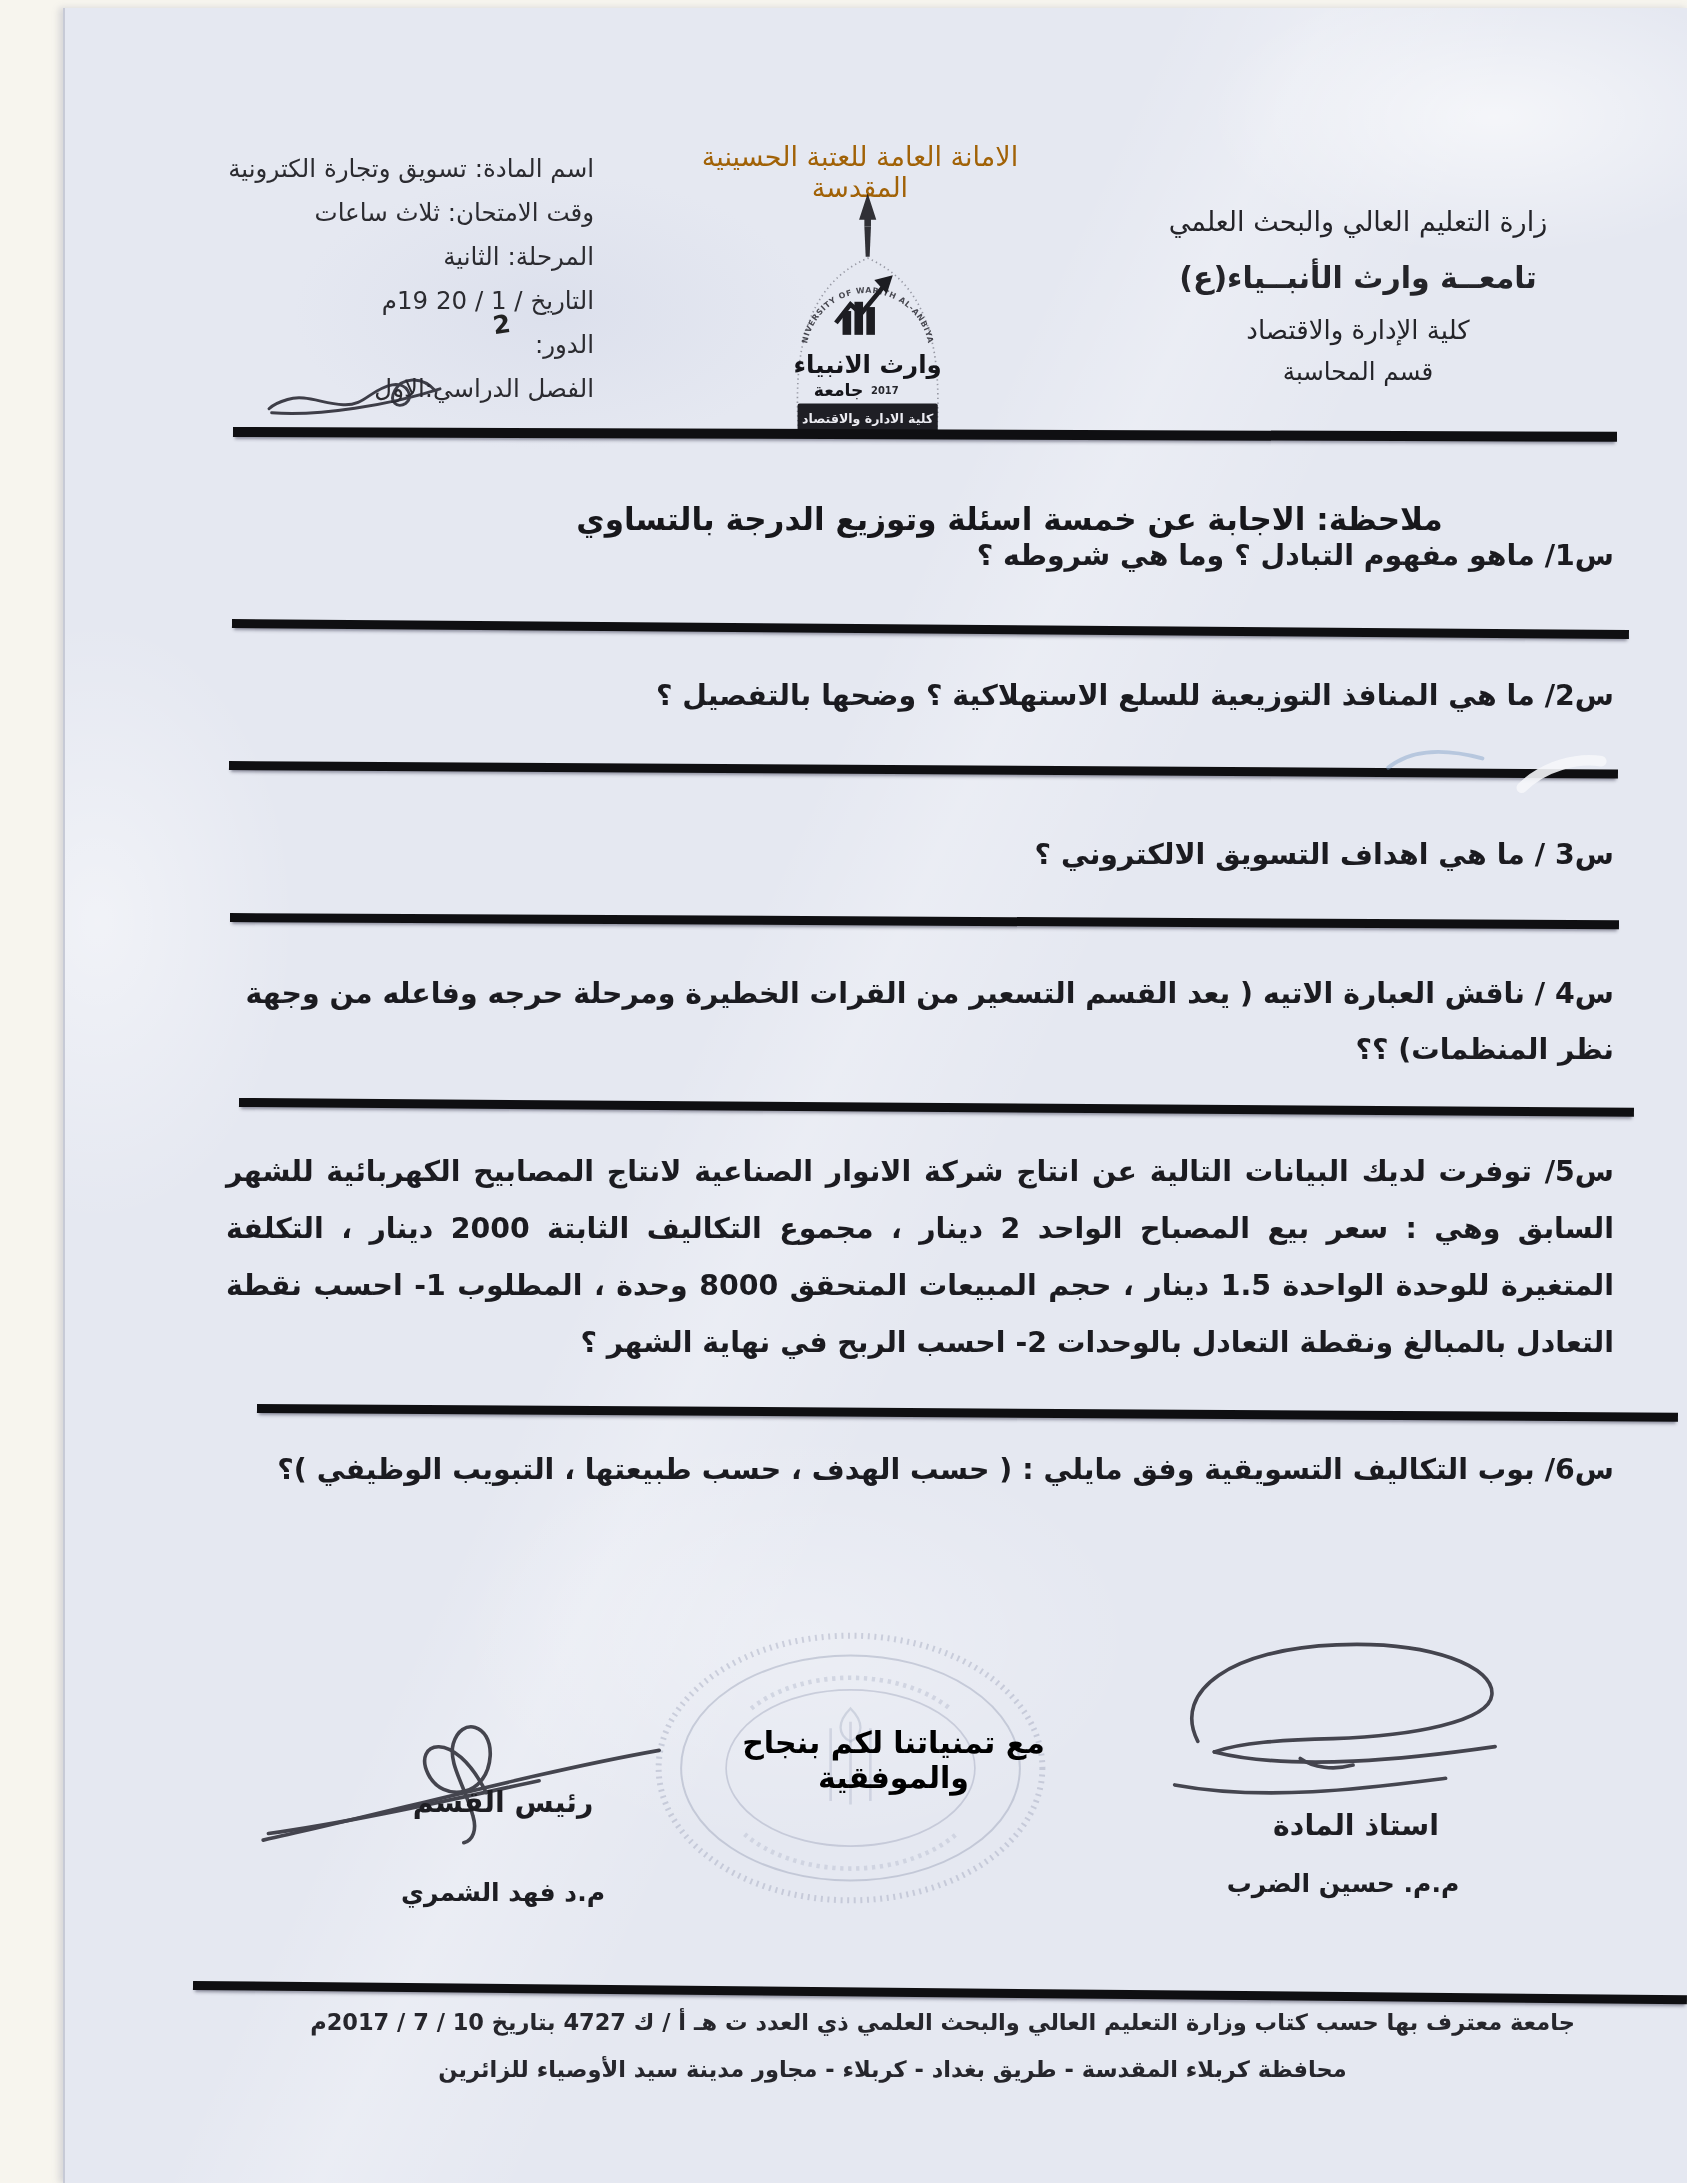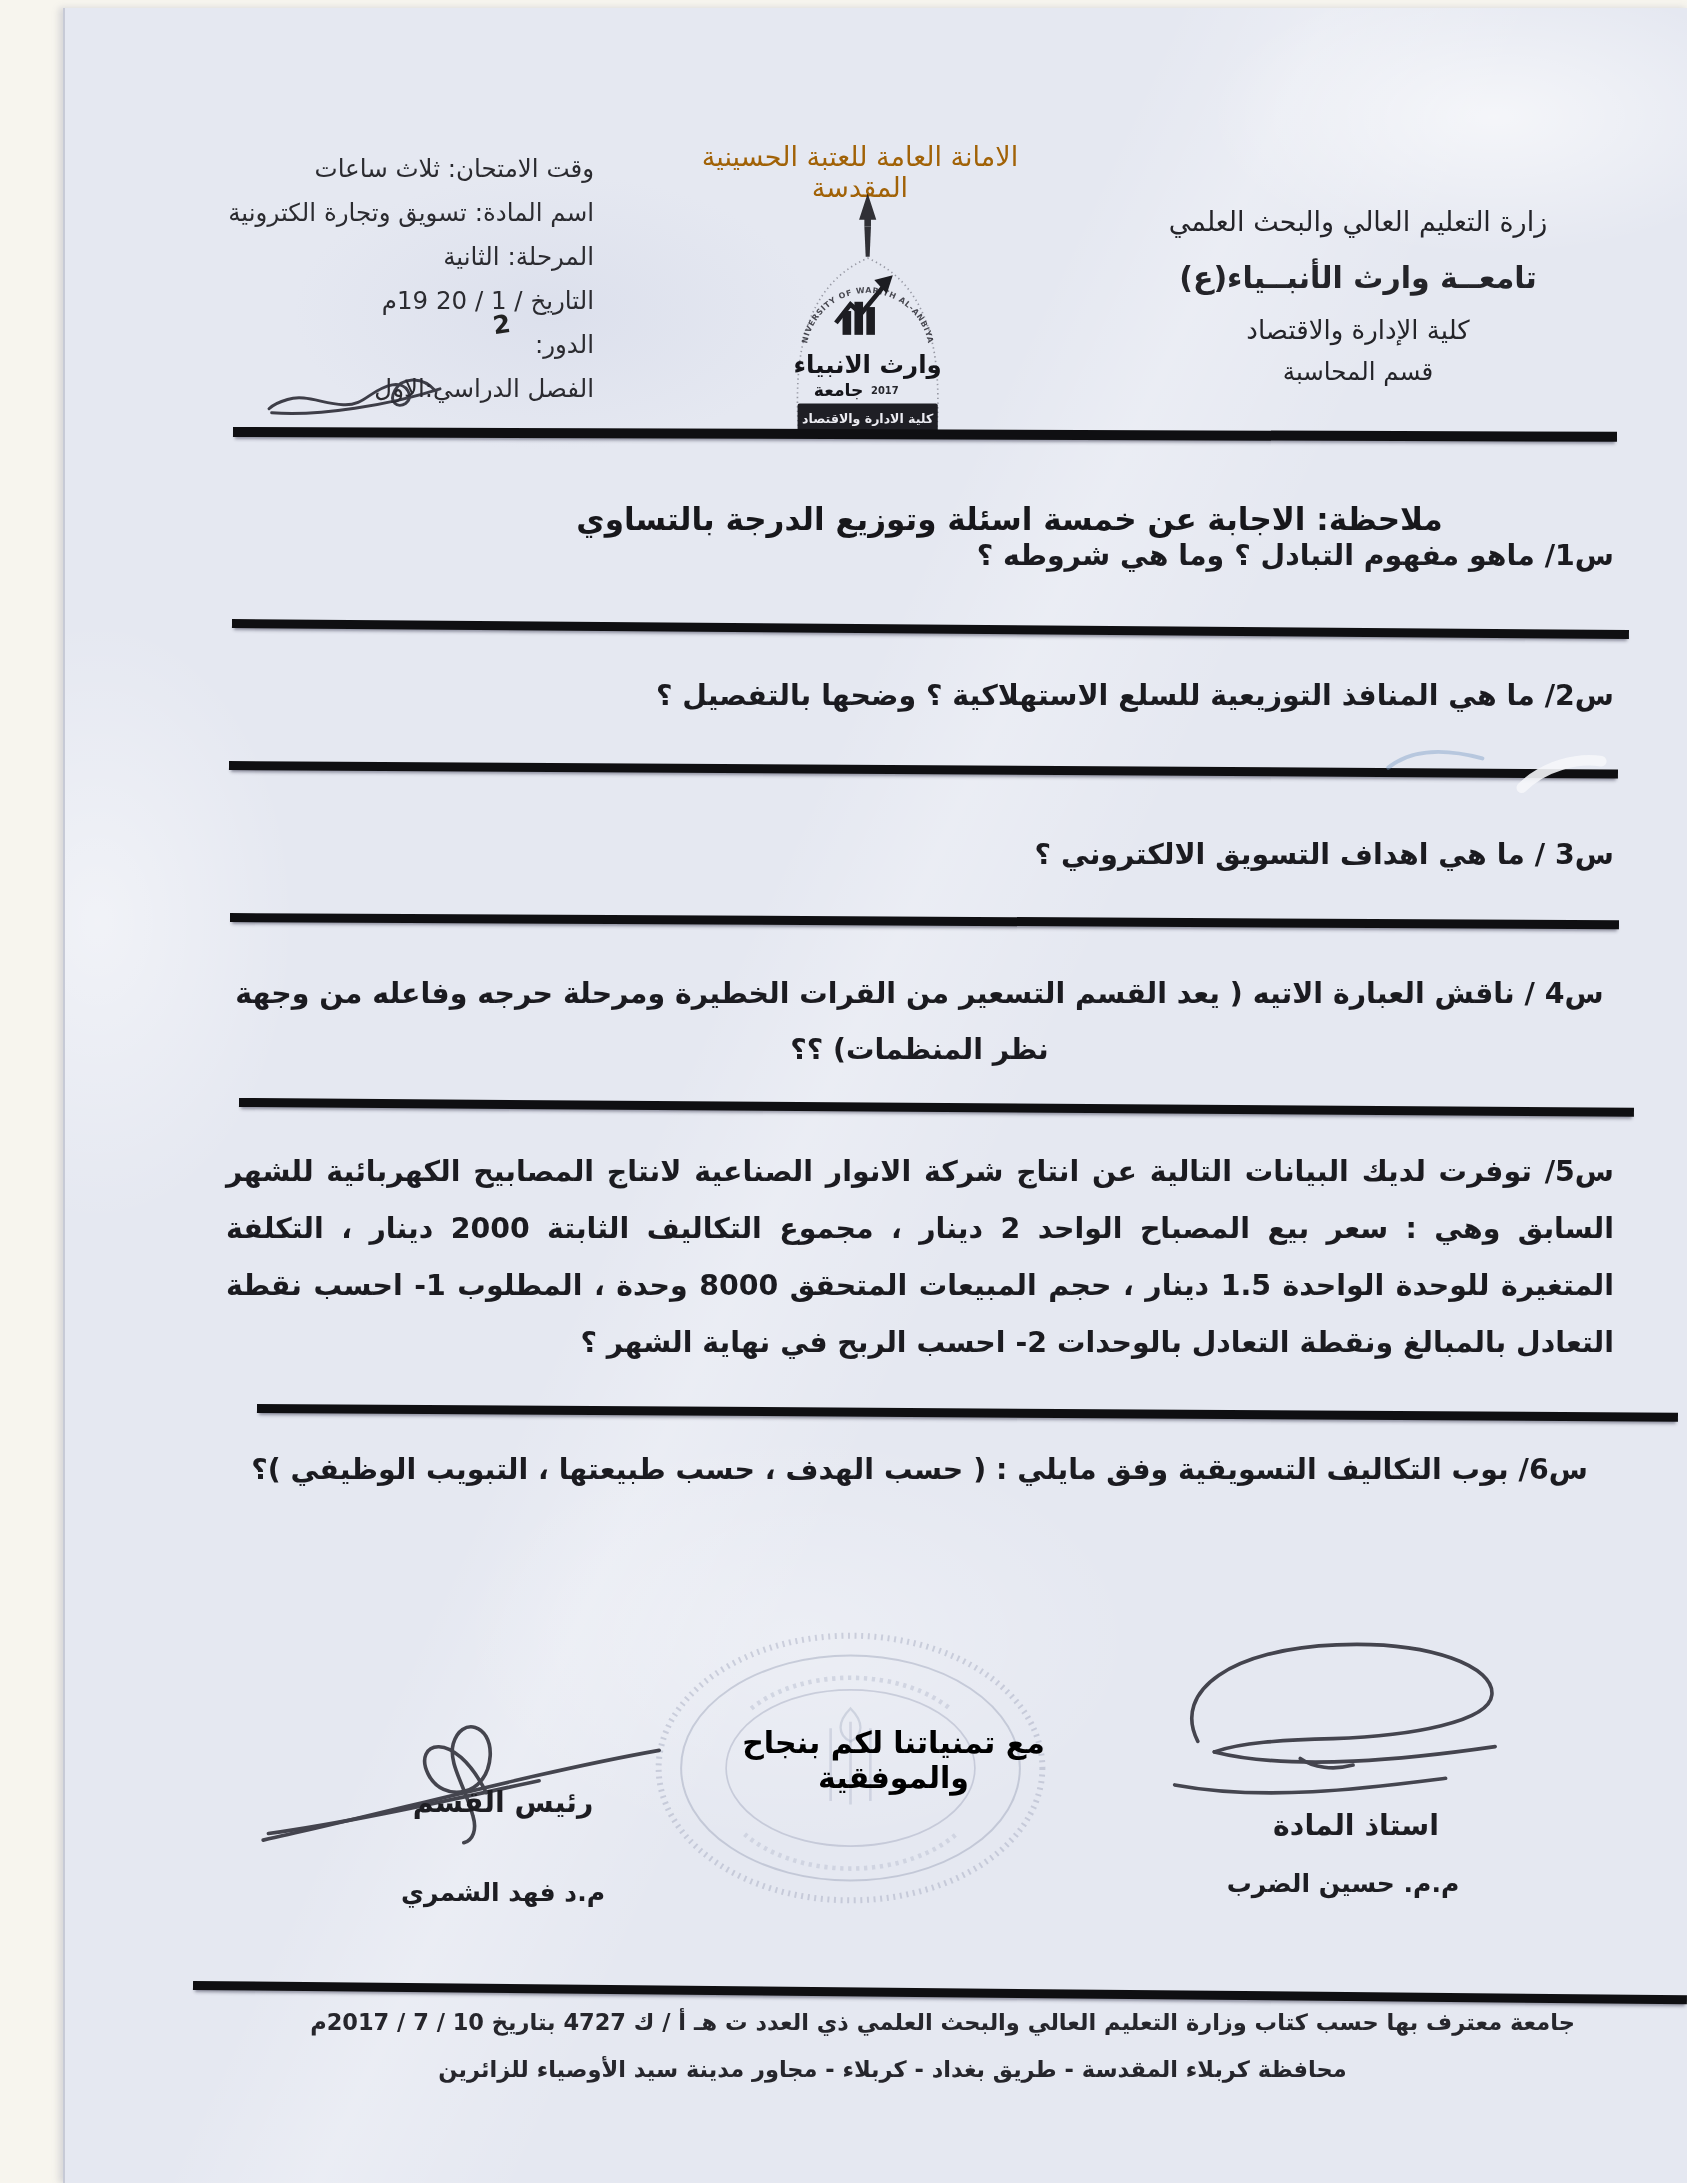--- a/index.html
+++ b/index.html
@@ -38,39 +38,39 @@
   .hdr-right .l1{font-size:27px;line-height:50px;font-weight:500;}
   .hdr-right .l2{font-size:30px;line-height:61px;font-weight:700;letter-spacing:0.7px;}
   .hdr-right .l3{font-size:26px;line-height:44px;font-weight:500;}
   .hdr-right .l4{font-size:24.5px;line-height:40px;font-weight:500;}
   
   .rule{position:absolute;background:#0f0f12;transform-origin:left center;
         box-shadow:0 4px 3.3px -2px rgba(30,30,55,.45);}
   
   .note{left:232px;top:501px;width:1389px;text-align:center;font-size:31px;font-weight:700;
         transform:translateX(83px);color:#17171b;}
-  .question{right:73px;font-size:28.4px;font-weight:700;color:#1b1b20;text-align:center;line-height:56px;}
+  .question{right:73px;font-size:28.4px;font-weight:700;color:#1b1b20;text-align:right;line-height:56px;}
   .q5{line-height:57px;text-align:justify;}
   
   .sig-title{font-size:28.4px;font-weight:700;text-align:center;color:#1d1d22;}
   .sig-name{font-size:25px;font-weight:700;text-align:center;color:#1d1d22;}
   .wish{left:715px;top:1725px;width:357px;text-align:center;font-size:30px;font-weight:700;color:#000000;}
   
   .footer-line{left:281px;width:1323px;text-align:center;font-size:22.5px;font-weight:600;color:#26262c;}
   svg{display:block;}
 </style>
 </head>
 <body>
 
 <div class="stage">
   <div class="paper"></div>
 
   <div class="abs hdr-left rtl">
+    <div>اسم المادة: تسويق وتجارة الكترونية</div>
     <div>وقت الامتحان: ثلاث ساعات</div>
-    <div>اسم المادة: تسويق وتجارة الكترونية</div>
     <div>المرحلة: الثانية</div>
     <div>التاريخ /  1  / 20 19م</div>
     <div>الدور:</div>
     <div>الفصل الدراسي:الاول</div>
   </div>
   <div class="abs hw-two">2</div>
 
   <svg class="abs" style="left:265px;top:365px;" width="179" height="57" viewBox="0 0 270 86">
     <g fill="none" stroke="#2c2c36" stroke-width="4.5" stroke-linecap="round" opacity="0.9">
       <path d="M258 40 C236 14 206 20 196 38 C186 56 200 66 212 58 C226 48 214 26 192 30 C160 36 150 62 118 60 C86 58 60 44 34 52 C20 56 10 62 6 66"></path>

